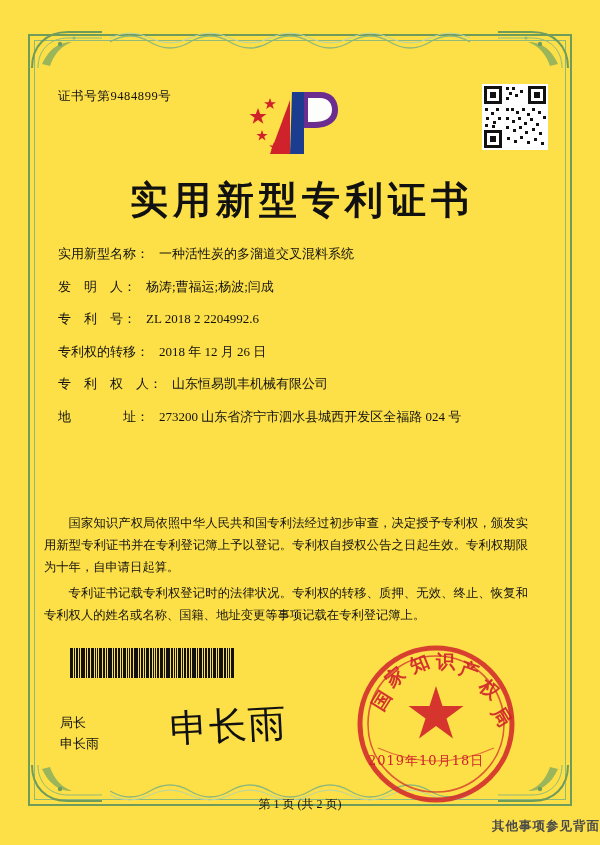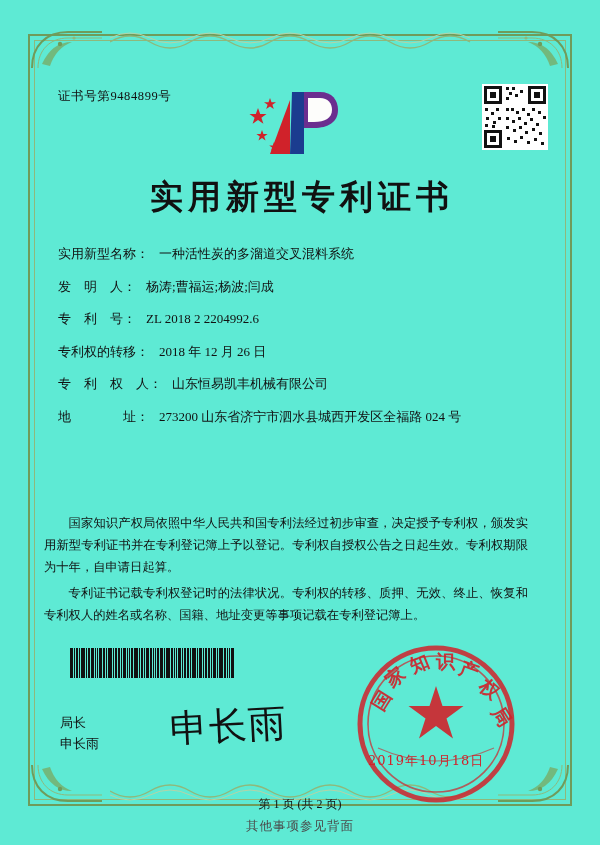--- a/index.html
+++ b/index.html
@@ -13,21 +13,21 @@
     font-family: "Liberation Serif", serif;
     color: #1a1a1a;
     position: relative;
     overflow: hidden;
   }
 
   .page {
     position: absolute;
     left: 0; top: 0;
     width: 600px; height: 845px;
-    background: #5eead4;
+    background: #fde047;
   }
 
   
   .border-outer {
     position: absolute;
     left: 28px; top: 34px;
     width: 544px; height: 772px;
     box-sizing: border-box;
     border: 2px solid #6f9c5b;
   }
@@ -74,21 +74,21 @@
   .qr {
     position: absolute;
     right: 52px; top: 84px;
     width: 66px; height: 66px;
   }
 
   .title {
     position: absolute;
     left: 4px; right: 0; top: 175px;
     text-align: center;
-    font-size: 33px;
+    font-size: 38px;
     font-weight: bold;
     letter-spacing: 5px;
     color: #111;
     font-family: "DejaVu Serif", serif;
   }
 
   
   .fields {
     position: absolute;
     left: 58px; top: 245px;
@@ -184,24 +184,25 @@
   .page-no {
     position: absolute;
     left: 0; right: 0; top: 796px;
     text-align: center;
     font-size: 12px;
     color: #111;
   }
   .bottom-note {
     position: absolute;
     left: 0; right: 0; top: 818px;
-    text-align: center;
+    text-align: right;
     font-size: 12.5px;
     color: #4a4a4a;
     letter-spacing: 1px;
+    font-weight: bold;
   }
 </style>
 </head>
 <body>
 
 <div class="page">
 
   <div class="border-outer"></div>
   <div class="border-inner"></div>
 

